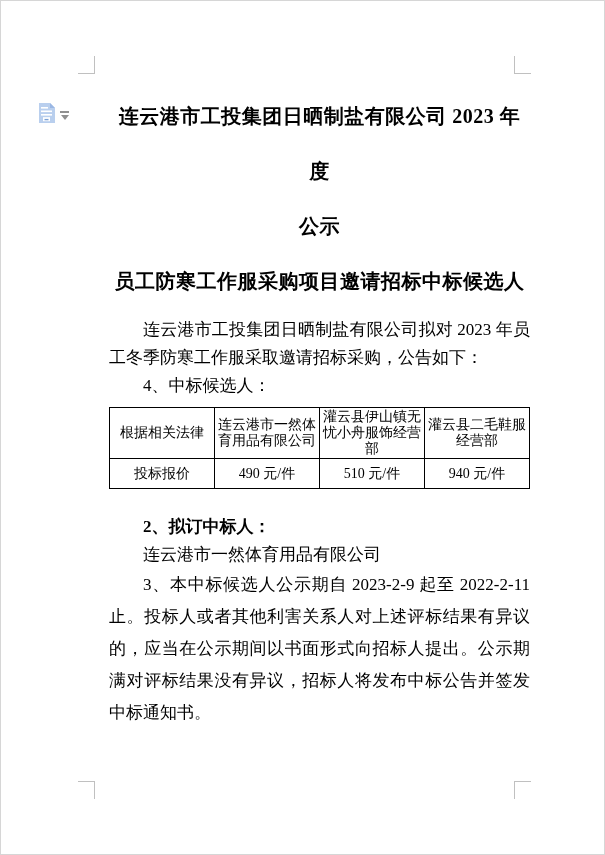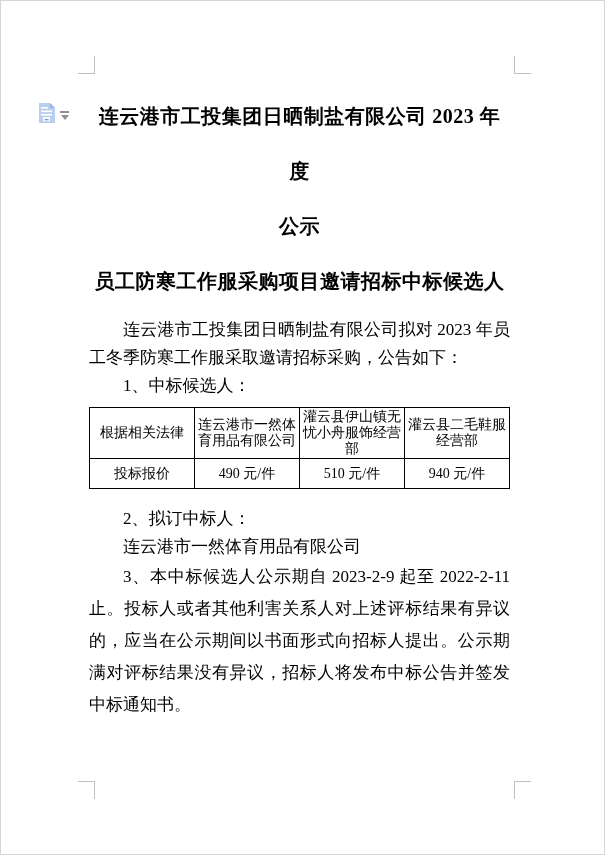--- a/index.html
+++ b/index.html
@@ -40,21 +40,21 @@
   .drop .tri {
     width: 0; height: 0;
     border-left: 4px solid transparent;
     border-right: 4px solid transparent;
     border-top: 5px solid var(--arrow_gray,#909090);
   }
 
   
   .content {
     position: absolute;
-    left: 88px;
+    left: 108px;
     top: 88px;
     width: 421px;
   }
 
   .title {
     margin: 0;
     font-size: 20px;
     font-weight: bold;
     line-height: 55px;
     text-align: center;
@@ -63,21 +63,21 @@
 
   p.body {
     margin: 0;
     font-size: 17px;
     line-height: 28px;
     text-align: justify;
   }
   .indent { text-indent: 2em; }
   #p-intro { margin-top: 7px; }
   #p-item3 { line-height: 32px; }
-  #p-item2 { margin-top: 16px; }
+  #p-item2 { margin-top: 24px; font-weight: bold; }
 
   table.candidates {
     width: 421px;
     margin-top: 7px;
     border-collapse: collapse;
     table-layout: fixed;
   }
   table.candidates td {
     border: 1px solid var(--table_border,#000000);
     text-align: center;
@@ -123,21 +123,21 @@
 
     <h1 class="title">
       <div>连云港市工投集团日晒制盐有限公司 2023 年度</div>
       <div>公示</div>
       <div>员工防寒工作服采购项目邀请招标中标候选人</div>
     </h1>
 
     <p id="p-intro" class="body indent">连云港市工投集团日晒制盐有限公司拟对 2023 年员工冬季防寒工作服采取邀请招标采购，公告如下：</p>
 
 
-    <p class="body indent">1、中标候选人：</p>
+    <p class="body indent">4、中标候选人：</p>
 
     <table class="candidates">
       <tbody>
       <tr class="row-names">
         <td>根据相关法律</td>
         <td>连云港市一然体育用品有限公司</td>
         <td>灌云县伊山镇无忧小舟服饰经营部</td>
         <td>灌云县二毛鞋服经营部</td>
       </tr>
       <tr class="row-price">

